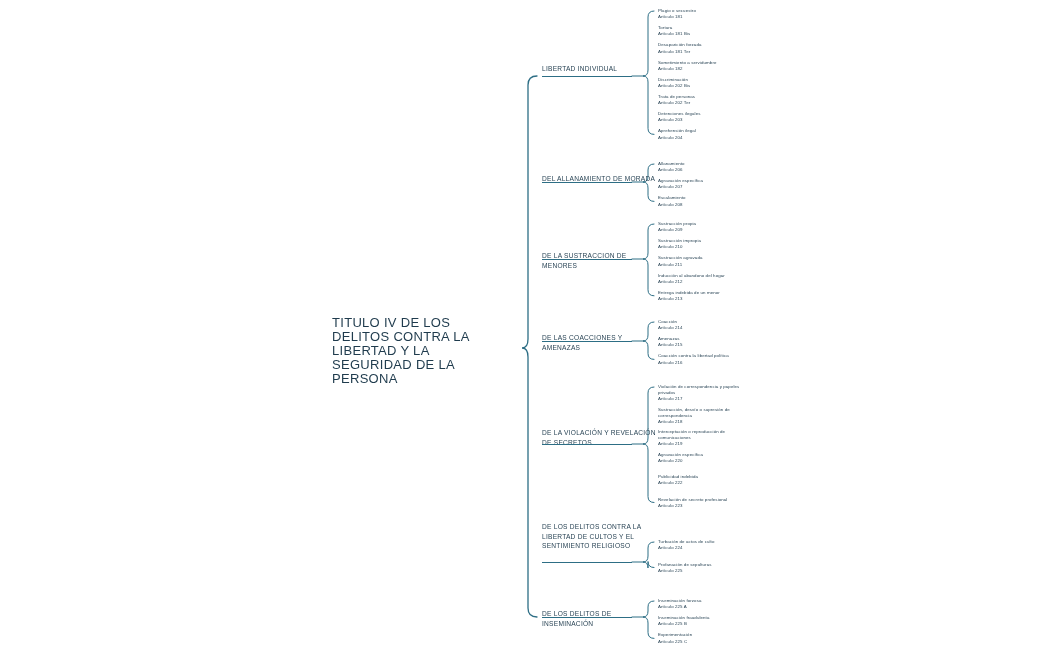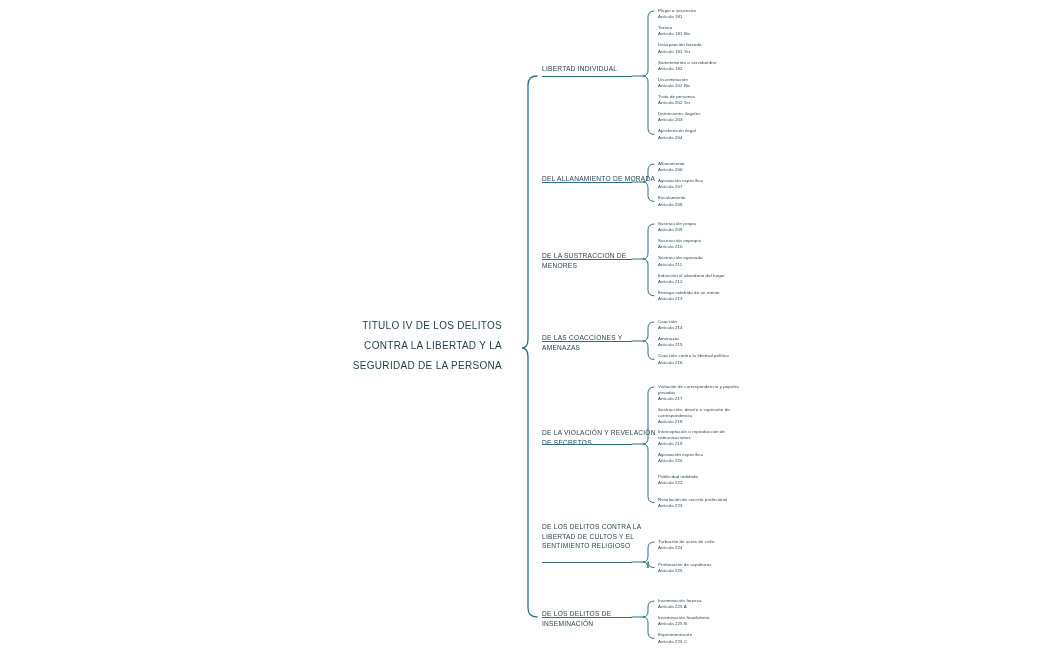--- a/index.html
+++ b/index.html
@@ -9,23 +9,23 @@
     font-family:"Liberation Sans",sans-serif;
     overflow:hidden;
   }
   #stage{position:relative;width:1050px;height:650px;}
 
   
   #root-node{
     position:absolute;
     left:332px; top:316px;
     width:170px;
-    text-align:right;
-    font-size:10px;
-    line-height:20px;
+    text-align:left;
+    font-size:13px;
+    line-height:14px;
     letter-spacing:.3px;
     color:#1f3b4d;
     text-transform:uppercase;
     font-weight:400;
   }
 
   
   .branch-label{
     position:absolute;
     font-size:6.6px;

